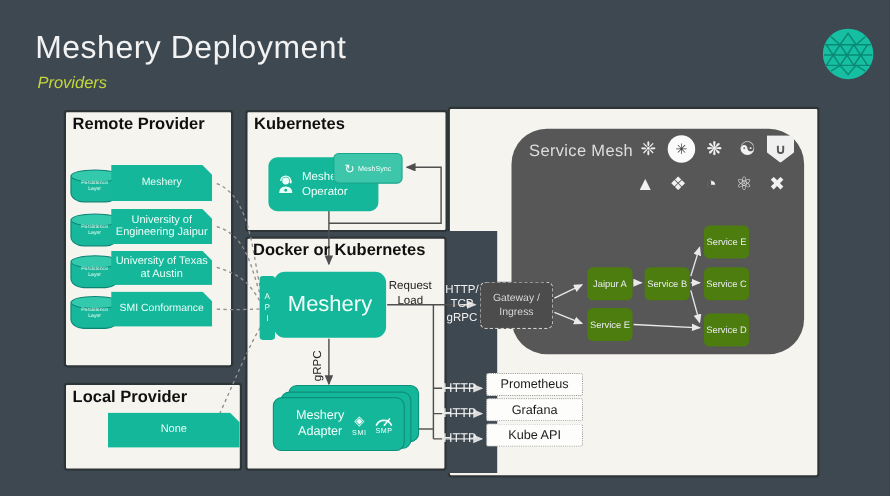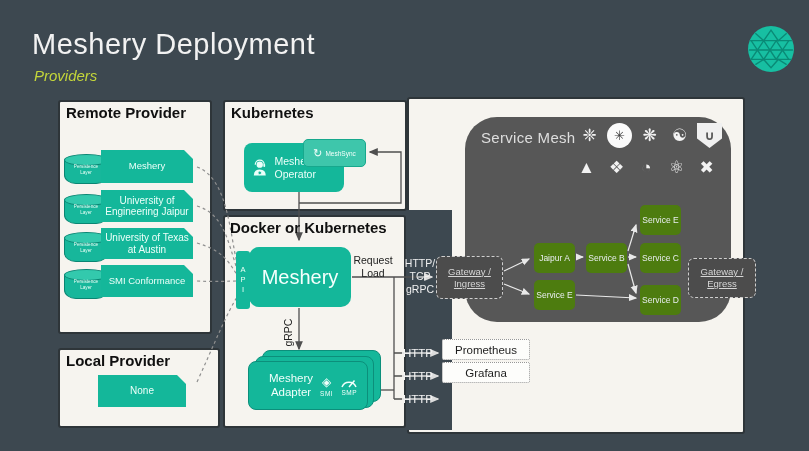--- a/index.html
+++ b/index.html
@@ -52,21 +52,21 @@
   .iconrow{display:flex;gap:5px;}
   .micon{width:25px;height:25px;display:flex;align-items:center;justify-content:center;
          font-size:17px;color:#f2f2f2;}
   .micon-circle{background:#fafafa;color:#3a3a3a;border-radius:50%;font-size:13px;}
   .micon-shield{background:#f0f0f0;color:#575757;font-size:13px;font-weight:bold;
                 clip-path:polygon(0 0,100% 0,100% 62%,50% 100%,0 62%);}
   .svc{width:41px;height:30px;background:#4d7c0f;border-radius:5px;color:#e9edf0;font-size:8.5px;
        display:flex;align-items:center;justify-content:center;text-align:center;}
   .gw{background:#4c4c4c;border:1.5px dashed #cfcfcf;border-radius:6px;color:#d6d6d6;font-size:9.5px;
       display:flex;align-items:center;justify-content:center;text-align:center;line-height:1.25;
-      box-sizing:border-box;padding:2px;text-decoration:underline;}
+      box-sizing:border-box;padding:2px;}
   
   .mon{left:442px;width:88px;height:21px;background:#fdfdfb;border:1.5px dotted #979797;
        border-radius:2px;display:flex;align-items:center;justify-content:center;font-size:11.5px;
        color:#1d1d1d;box-sizing:border-box;}
   .http{left:403px;width:33px;color:#f2f2f2;font-size:11.5px;text-align:left;}
   svg.overlay{position:absolute;left:0;top:0;pointer-events:none;}
 </style>
 </head>
 <body>
 
@@ -159,21 +159,21 @@
     </div>
   <div class="abs cyl" style="left:64px;top:273px;width:42px;height:24px">
     <span>Persistence Layer</span>
     </div>
 
   <div class="abs tealbox item" style="left:101px;top:150px;width:92px;height:33px;font-size:9.5px">Meshery</div>
   <div class="abs tealbox item" style="left:101px;top:190px;width:92px;height:32px">University of Engineering Jaipur</div>
   <div class="abs tealbox item" style="left:101px;top:228px;width:92px;height:31px">University of Texas at Austin</div>
   <div class="abs tealbox item" style="left:101px;top:265px;width:92px;height:32px;font-size:9.5px">SMI Conformance</div>
 
-  <div class="abs tealbox item" style="left:98px;top:375px;width:88px;height:32px;font-size:10px">None</div>
+  <div class="abs tealbox item" style="left:98px;top:375px;width:120px;height:32px;font-size:10px">None</div>
 
   <div class="abs opbox" style="left:244px;top:143px;width:100px;height:49px">
     <svg width="26" height="26" viewBox="0 0 26 26">
       <path d="M5,23 q0,-8 8,-8 q8,0 8,8 z" fill="#eafff9"></path>
       <circle cx="13" cy="8.5" r="4.2" fill="#eafff9"></circle>
       <path d="M7,8.5 a6,6 0 0 1 12,0" stroke="#eafff9" stroke-width="1.6" fill="none"></path>
       <rect x="17.8" y="7.5" width="2.4" height="4" rx="1" fill="#eafff9"></rect>
       <circle cx="13" cy="19.5" r="2.4" fill="#14b79a" stroke="#eafff9" stroke-width="1.2"></circle>
     </svg>
     <div class="optxt">Meshery Operator</div>
@@ -222,25 +222,25 @@
   </div>
   <div class="abs iconrow" style="left:574px;top:155px">
     <span class="micon">▲</span>
     <span class="micon">❖</span>
     <span class="micon">◔</span>
     <span class="micon">⚛</span>
     <span class="micon">✖</span>
   </div>
 
   <div class="abs gw" style="left:436px;top:256px;width:67px;height:43px">Gateway / Ingress</div>
-  <div class="abs gw" style="left:688px;top:258px;width:68px;height:40px">Gateway / Egress</div>
 
   <div class="abs svc" style="left:534px;top:243px">Jaipur A</div>
   <div class="abs svc" style="left:586px;top:243px">Service B</div>
   <div class="abs svc" style="left:640px;top:205px">Service E</div>
   <div class="abs svc" style="left:640px;top:243px">Service C</div>
   <div class="abs svc" style="left:640px;top:285px">Service D</div>
   <div class="abs svc" style="left:534px;top:280px">Service E</div>
 
   <div class="abs mon" style="top:362px">Grafana</div>
   <div class="abs mon" style="top:339px">Prometheus</div>
+  <div class="abs mon" style="top:385px">Kube API</div>
 
 </div>
 
 </body></html>

